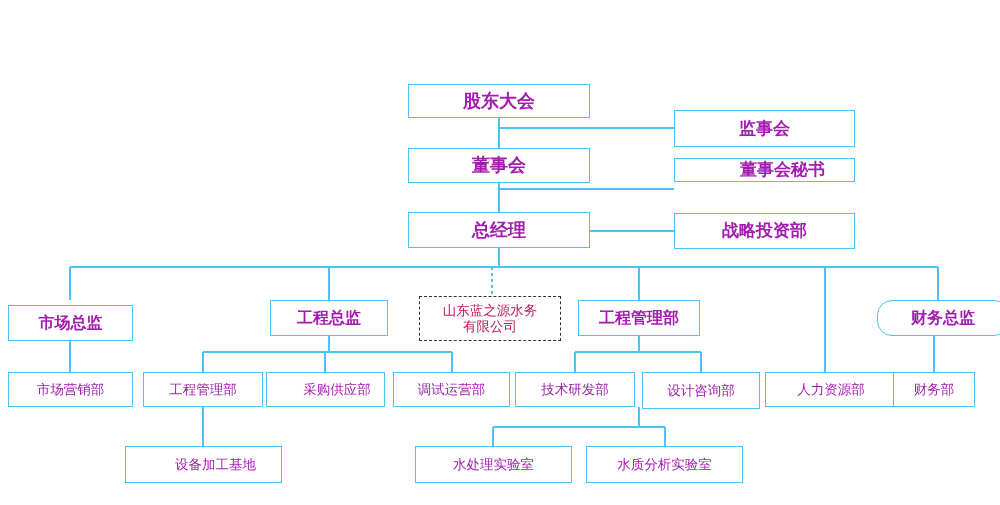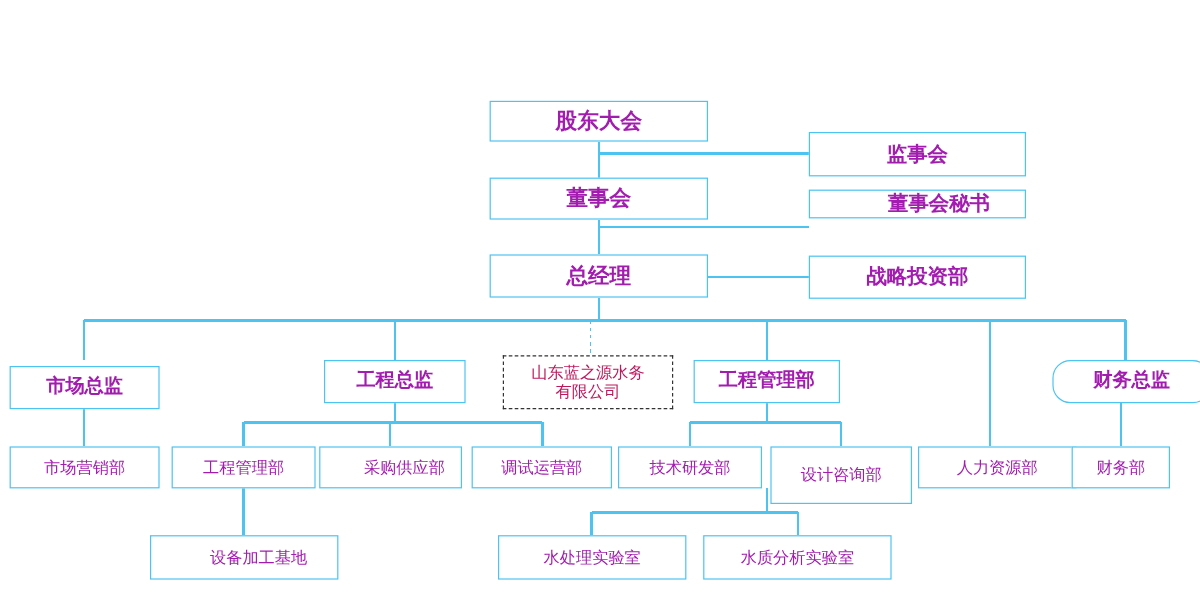--- a/index.html
+++ b/index.html
@@ -112,21 +112,21 @@
   <div class="node level-4" style="left: 8px; top: 372px; width: 125px; height: 35px;">市场营销部</div>
 
   <div class="node level-4" style="left: 143px; top: 372px; width: 120px; height: 35px;">工程管理部</div>
 
   <div class="node level-4" style="left: 266px; top: 372px; width: 119px; height: 35px; padding-left: 23px;">采购供应部</div>
 
   <div class="node level-4" style="left: 393px; top: 372px; width: 117px; height: 35px;">调试运营部</div>
 
   <div class="node level-4" style="left: 515px; top: 372px; width: 120px; height: 35px;">技术研发部</div>
 
-  <div class="node level-4" style="left: 642px; top: 372px; width: 118px; height: 48px;">设计咨询部</div>
+  <div class="node level-4" style="left: 642px; top: 372px; width: 118px; height: 37px;">设计咨询部</div>
 
   <div class="node level-4" style="left: 765px; top: 372px; width: 132px; height: 35px;">人力资源部</div>
 
   <div class="node level-4" style="left: 893px; top: 372px; width: 82px; height: 35px;">财务部</div>
 
   <div class="node level-5" style="left: 125px; top: 446px; width: 157px; height: 37px; padding-left: 24px;">设备加工基地</div>
 
   <div class="node level-5" style="left: 415px; top: 446px; width: 157px; height: 37px;">水处理实验室</div>
 
   <div class="node level-5" style="left: 586px; top: 446px; width: 157px; height: 37px;">水质分析实验室</div>

